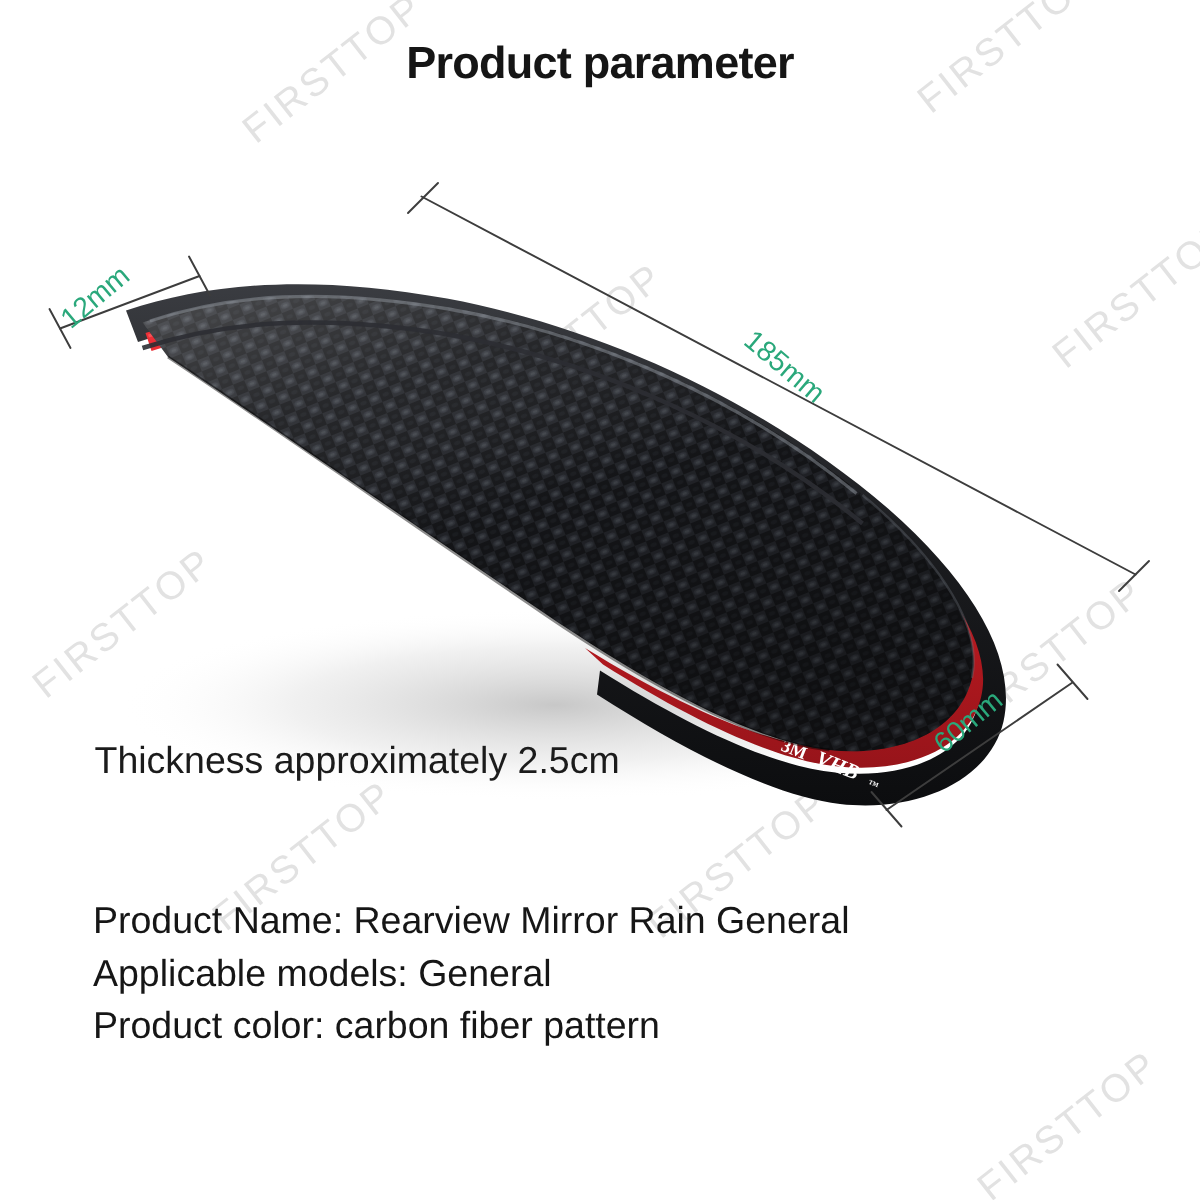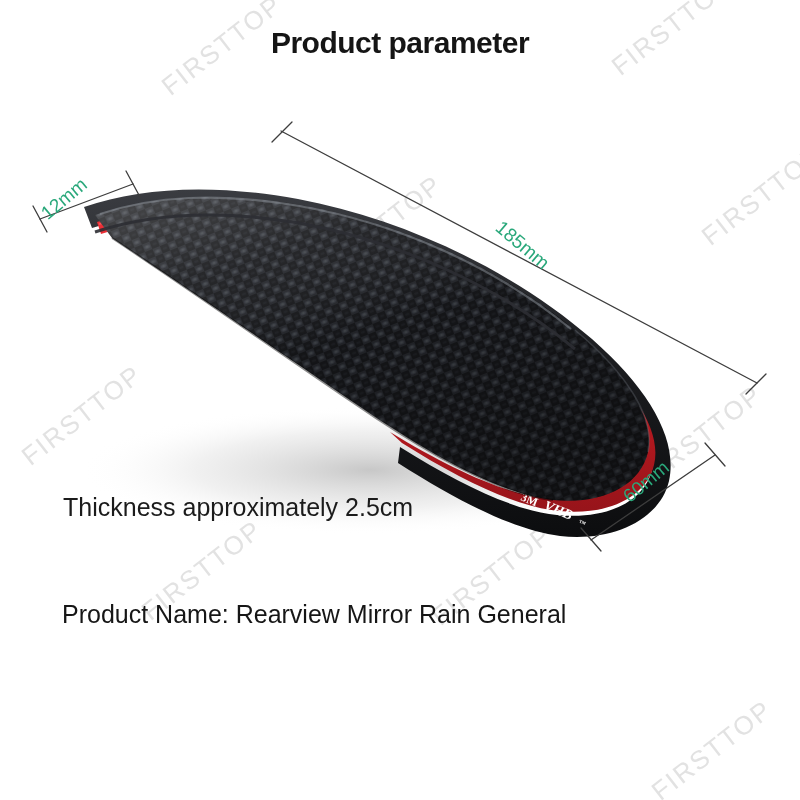--- a/index.html
+++ b/index.html
@@ -219,15 +219,17 @@
 
     <div class="dim-label" style="left:498px;top:214px;transform:rotate(40deg);">185mm</div>
 
     <div class="dim-label" style="left:626px;top:488px;transform:rotate(-40deg);">60mm</div>
   </div>
 
   <div class="thickness">Thickness approximately 2.5cm</div>
 
   <div class="specs">
     <div class="spec-line">Product Name: Rearview Mirror Rain General</div>
+    <div class="spec-line">Applicable models: General</div>
+    <div class="spec-line">Product color: carbon fiber pattern</div>
   </div>
 
 </div>
 
 </body></html>

